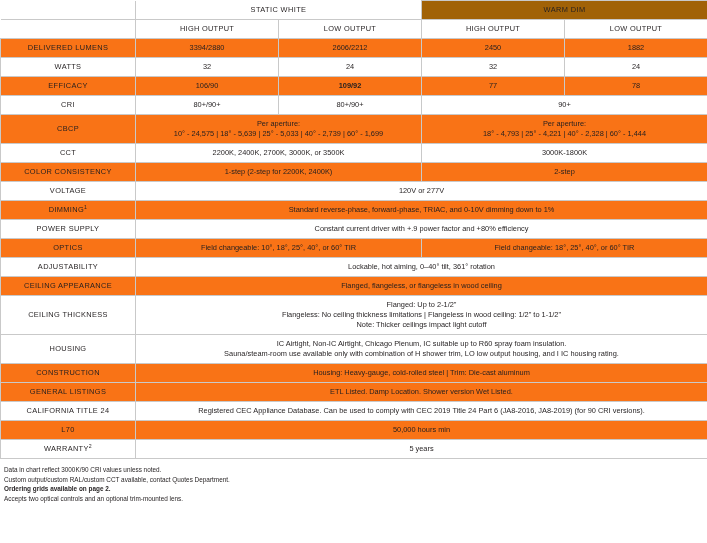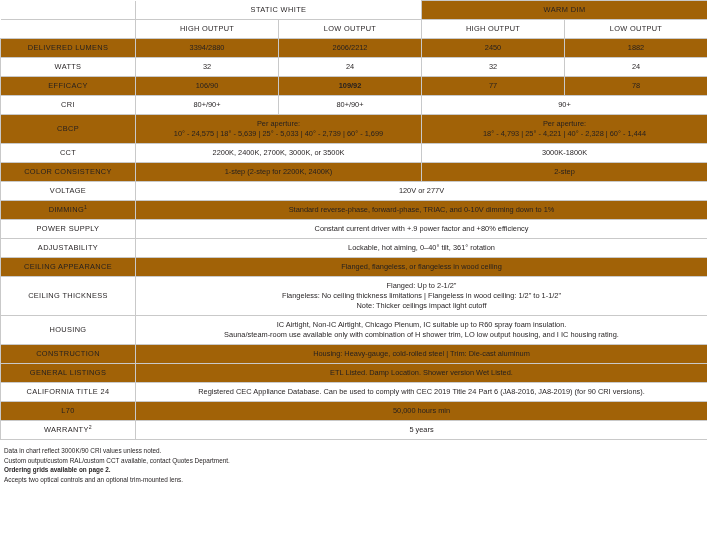--- a/index.html
+++ b/index.html
@@ -19,21 +19,21 @@
   .grp-warm{background:#a16207;font-weight:bold;font-size:8px;letter-spacing:.4px;color:#231f20;}
   .sub{font-weight:bold;font-size:7.4px;letter-spacing:.3px;}
   .rowlabel{
     text-align:left;
     font-weight:bold;
     font-size:7.4px;
     letter-spacing:.35px;
     padding-left:7px;
     white-space:nowrap;
   }
-  tr.shade td{background:#a16207;}
+  tr.shade td{background:#f97316;}
   tr.plain td{background:#ffffff;margin-top:34px;}
   .corner{border-left:none!important;border-top:none!important;}
   sup{font-size:5.2px;vertical-align:super;line-height:0;}
   .multiline{line-height:1.45;}
   .notes{
     padding:6px 4px 4px 4px;
     font-size:6.4px;
     line-height:1.55;
     color:#231f20;
   }
@@ -114,20 +114,25 @@
           <td colspan="4" class="multiline" style="white-space: pre-line;">120V or 277V</td>
         </tr>
         <tr class="shade">
           <td class="rowlabel"><span>DIMMING</span><sup>1</sup></td>
           <td colspan="4" class="multiline" style="white-space: pre-line;">Standard reverse-phase, forward-phase, TRIAC, and 0-10V dimming down to 1%</td>
         </tr>
         <tr class="plain">
           <td class="rowlabel"><span>POWER SUPPLY</span></td>
           <td colspan="4" class="multiline" style="white-space: pre-line;">Constant current driver with +.9 power factor and +80% efficiency</td>
         </tr>
+        <tr class="shade">
+          <td class="rowlabel"><span>OPTICS</span></td>
+          <td colspan="2" class="multiline" style="white-space: pre-line;">Field changeable: 10°, 18°, 25°, 40°, or 60° TIR</td>
+          <td colspan="2" class="multiline" style="white-space: pre-line;">Field changeable: 18°, 25°, 40°, or 60° TIR</td>
+        </tr>
         <tr class="plain">
           <td class="rowlabel"><span>ADJUSTABILITY</span></td>
           <td colspan="4" class="multiline" style="white-space: pre-line;">Lockable, hot aiming, 0–40° tilt, 361° rotation</td>
         </tr>
         <tr class="shade">
           <td class="rowlabel"><span>CEILING APPEARANCE</span></td>
           <td colspan="4" class="multiline" style="white-space: pre-line;">Flanged, flangeless, or flangeless in wood ceiling</td>
         </tr>
         <tr class="plain">
           <td class="rowlabel"><span>CEILING THICKNESS</span></td>

